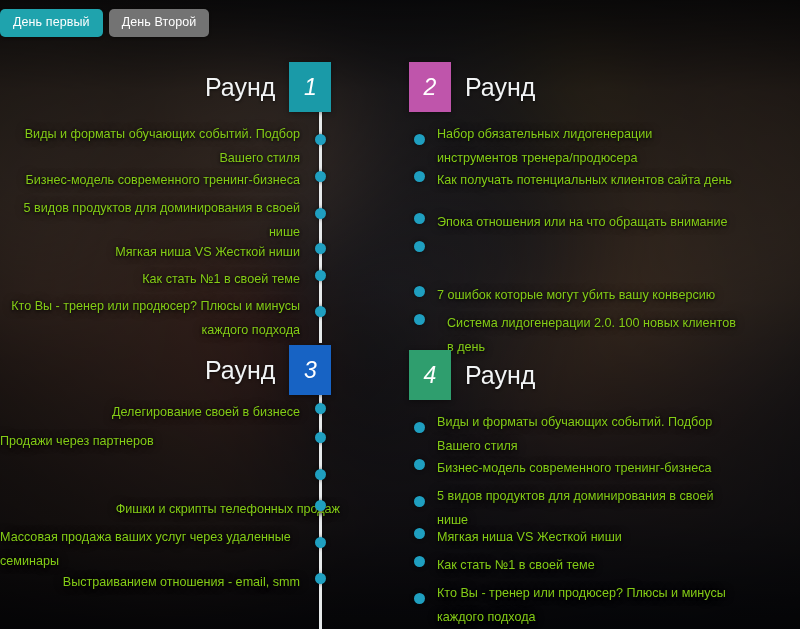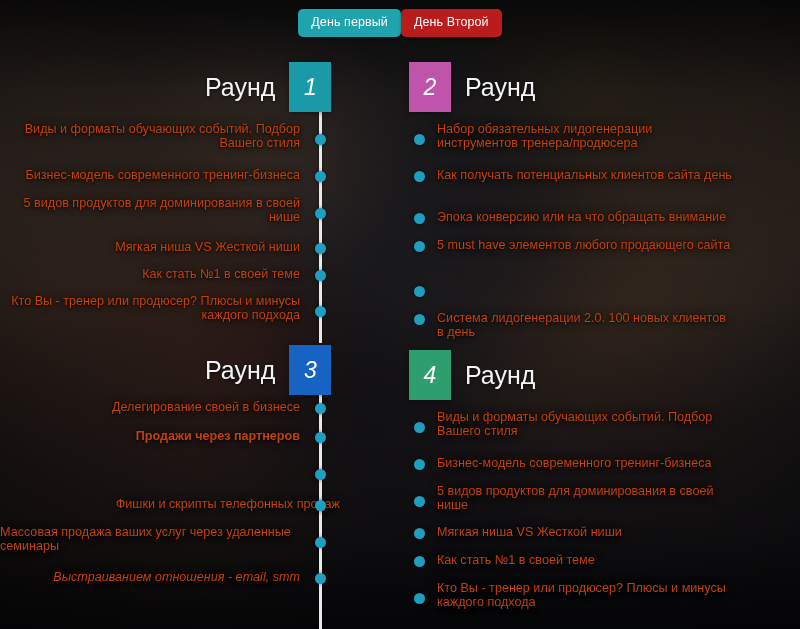--- a/index.html
+++ b/index.html
@@ -64,37 +64,38 @@
     inset: 0;
   }
 
   
   .tabs {
     position: absolute;
     top: 9px;
     left: 0;
     width: 100%;
     display: flex;
-    justify-content: center;
+    justify-content: flex-start;
+    gap: 6px;
     z-index: 6;
   }
   .tab {
     font-size: 12.5px;
     line-height: 1;
     color: #ffffff;
     padding: 7px 13px 8px;
     border-radius: 5px;
     letter-spacing: 0.1px;
     white-space: nowrap;
     cursor: pointer;
     user-select: none;
     box-shadow: 0 1px 3px rgba(0,0,0,0.35);
   }
   .tab.teal { background: #1fa3ad; }
-  .tab.blue { background: #b91c1c; }
+  .tab.blue { background: #737373; }
 
   
   .col {
     position: absolute;
     top: 0;
     height: 629px;
   }
   .col-left  { left: 0;   width: 322px; }
   .col-right { left: 402px; width: 398px; }
 
@@ -131,22 +132,22 @@
     font-size: 23px;
     font-style: italic;
     color: #ffffff;
     box-shadow: 0 1px 5px rgba(0,0,0,0.4);
   }
 
   
   .item {
     position: absolute;
     font-size: 12.6px;
-    line-height: 14px;
-    color: #c2410c;
+    line-height: 24px;
+    color: #84cc16;
     text-shadow: 0 1px 3px rgba(0,0,0,0.85), 0 0 9px rgba(0,0,0,0.55);
   }
 
   .dot {
     position: absolute;
     width: 11px;
     height: 11px;
     border-radius: 50%;
     background: #1f9fc0;
     box-shadow: 0 0 4px rgba(0,0,0,0.5);
@@ -198,57 +199,57 @@
       <div class="dot" style="top:306px; left:315px;"></div>
 
       <div class="round" style="left:205px; top:345px;">
         <div class="round-word">Раунд</div>
         <div class="round-badge" style="background:#1763c4;">3</div>
       </div>
 
       <div class="item" style="top:400px; left:0; width:300px; text-align:right;">Делегирование своей в бизнесе</div>
       <div class="dot" style="top:403px; left:315px;"></div>
 
-      <div class="item" style="top:429px; left:0; width:300px; text-align:right;font-weight:bold;">Продажи через партнеров</div>
+      <div class="item" style="top:429px; left:0; width:300px; text-align:left;">Продажи через партнеров</div>
       <div class="dot" style="top:432px; left:315px;"></div>
 
       <div class="dot" style="top:469px; left:315px;"></div>
 
       <div class="item" style="top:497px; left:0; width:300px; text-align:right;margin-left:40px;">Фишки и скрипты телефонных продаж</div>
       <div class="dot" style="top:500px; left:315px;"></div>
 
       <div class="item" style="top:525px; left:0; width:300px; text-align:left;">Массовая продажа ваших услуг через удаленные семинары</div>
       <div class="dot" style="top:537px; left:315px;"></div>
 
-      <div class="item" style="top:570px; left:0; width:300px; text-align:right;font-style:italic;">Выстраиванием отношения - email, smm</div>
+      <div class="item" style="top:570px; left:0; width:300px; text-align:right;">Выстраиванием отношения - email, smm</div>
       <div class="dot" style="top:573px; left:315px;"></div>
     </div>
 
     <div class="col col-right">
 
       <div class="round" style="left:7px; top:62px;">
         <div class="round-badge" style="background:#bf55ab;">2</div>
         <div class="round-word">Раунд</div>
       </div>
 
       <div class="item" style="top:122px; left:35px; width:298px; text-align:left;">Набор обязательных лидогенерации инструментов тренера/продюсера</div>
       <div class="dot" style="top:134px; left:12px;"></div>
 
       <div class="item" style="top:168px; left:35px; width:298px; text-align:left;">Как получать потенциальных клиентов сайта день</div>
       <div class="dot" style="top:171px; left:12px;"></div>
 
-      <div class="item" style="top:210px; left:35px; width:298px; text-align:left;">Эпока конверсию или на что обращать внимание</div>
+      <div class="item" style="top:210px; left:35px; width:298px; text-align:left;">Эпока отношения или на что обращать внимание</div>
       <div class="dot" style="top:213px; left:12px;"></div>
 
-      <div class="item" style="top:238px; left:35px; width:298px; text-align:left;">5 must have элементов любого продающего сайта</div>
       <div class="dot" style="top:241px; left:12px;"></div>
 
+      <div class="item" style="top:283px; left:35px; width:298px; text-align:left;">7 ошибок которые могут убить вашу конверсию</div>
       <div class="dot" style="top:286px; left:12px;"></div>
 
-      <div class="item" style="top:311px; left:35px; width:298px; text-align:left;">Система лидогенерации 2.0. 100 новых клиентов в день</div>
+      <div class="item" style="top:311px; left:45px; width:298px; text-align:left;">Система лидогенерации 2.0. 100 новых клиентов в день</div>
       <div class="dot" style="top:314px; left:12px;"></div>
 
       <div class="round" style="left:7px; top:350px;">
         <div class="round-badge" style="background:#2f9e6e;">4</div>
         <div class="round-word">Раунд</div>
       </div>
 
       <div class="item" style="top:410px; left:35px; width:298px; text-align:left;">Виды и форматы обучающих событий. Подбор Вашего стиля</div>
       <div class="dot" style="top:422px; left:12px;"></div>
 

